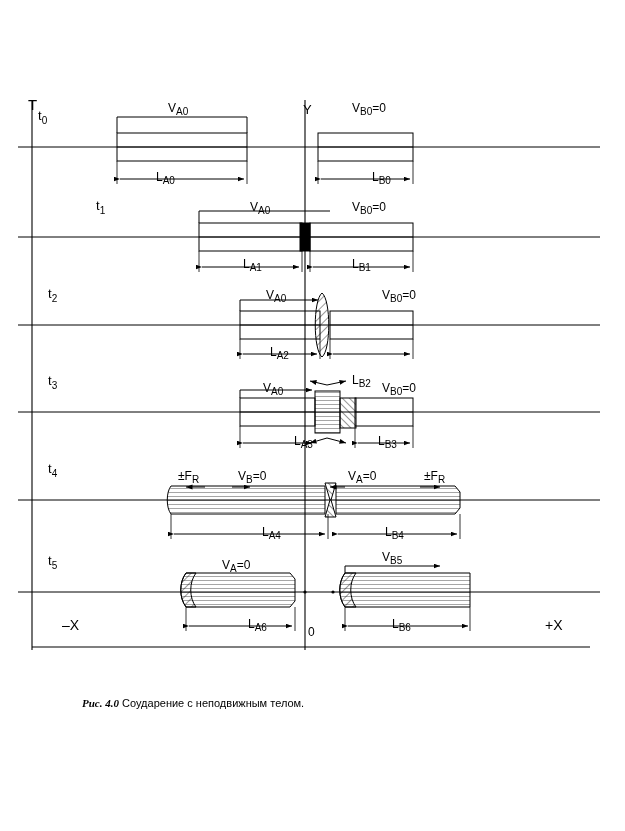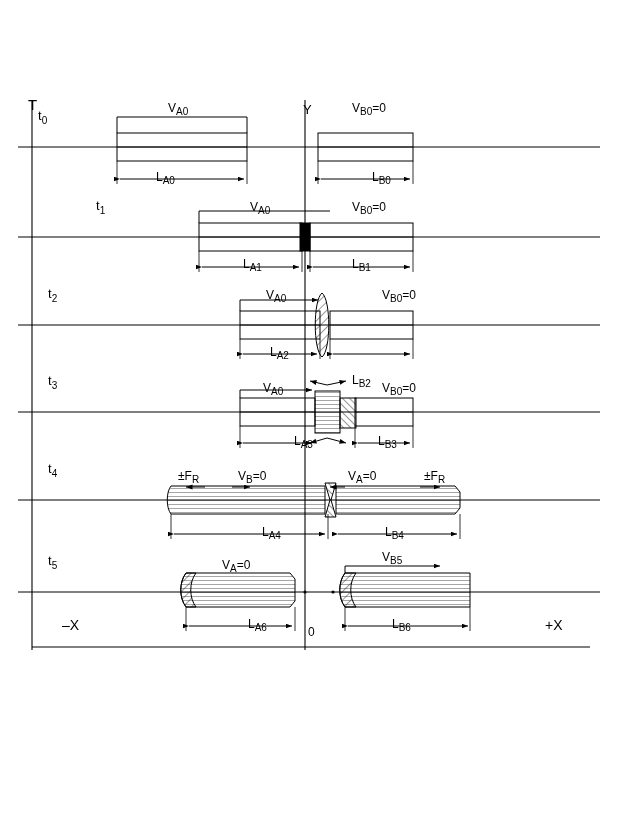--- a/index.html
+++ b/index.html
@@ -189,13 +189,16 @@
       <div class="lbl" style="left: 348px; top: 469px; font-size: 12px;"><span>V</span><span class="sub">A</span><span>=0</span></div>
       <div class="lbl" style="left: 424px; top: 469px; font-size: 12px;"><span>±F</span><span class="sub">R</span></div>
       <div class="lbl" style="left: 248px; top: 525px; font-size: 12px; margin-left: 14px;"><span>L</span><span class="sub">A4</span></div>
       <div class="lbl" style="left: 385px; top: 525px; font-size: 12px;"><span>L</span><span class="sub">B4</span></div>
       <div class="lbl" style="left: 222px; top: 558px; font-size: 12px;"><span>V</span><span class="sub">A</span><span>=0</span></div>
       <div class="lbl" style="left: 382px; top: 550px; font-size: 12px;"><span>V</span><span class="sub">B5</span></div>
       <div class="lbl" style="left: 248px; top: 617px; font-size: 12px;"><span>L</span><span class="sub">A6</span></div>
       <div class="lbl" style="left: 392px; top: 617px; font-size: 12px;"><span>L</span><span class="sub">B6</span></div>
     </div>
 
+  <div class="caption" style="left:82px;top:697px;">
+    <b>Рис. 4.0</b> <span>Соударение с неподвижным телом.</span>
+  </div>
 </div>
 
 </body></html>

